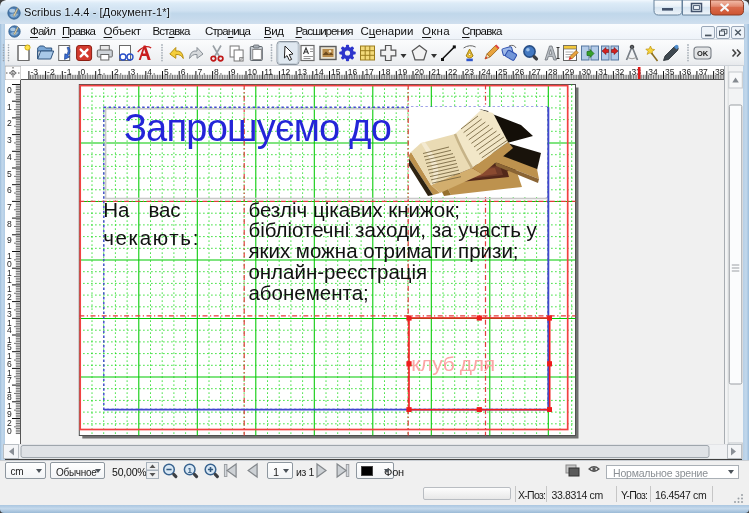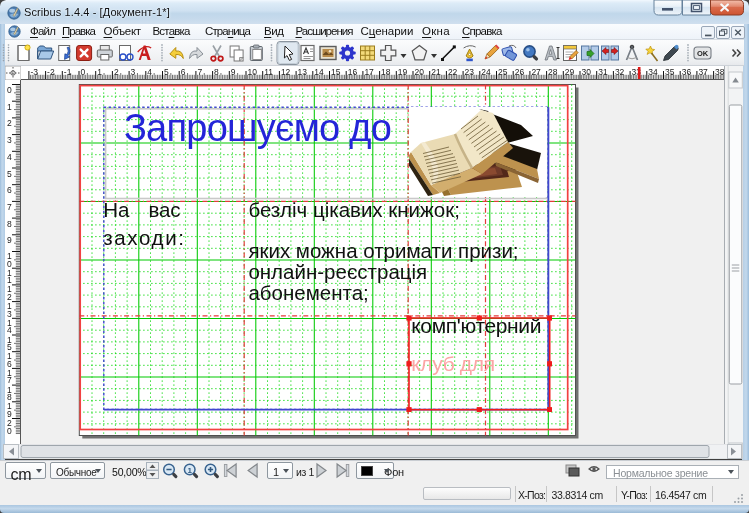--- a/index.html
+++ b/index.html
@@ -1165,26 +1165,26 @@
         <path d="M59.8,32.8 l20.3,-14.8"></path>
         <path d="M62.4,36.4 l21.4,-15.4"></path>
         <path d="M65.0,40.0 l22.5,-16.0"></path>
         <path d="M67.6,43.6 l23.6,-16.6"></path>
         <path d="M70.2,47.2 l24.700000000000003,-17.2"></path>
         <path d="M72.8,50.8 l25.8,-17.8"></path>
       </g>
 </svg>
     <div class="ab" style="left:123.9px;top:108.6px;font-size:38px;color:#2424d8;letter-spacing:-0.75px;white-space:nowrap;line-height:1">Запрошуємо до</div>
     <div class="ab" style="left:103.2px;top:200.2px;font-size:20.5px;color:#111;letter-spacing:-0.1px;white-space:nowrap;line-height:1">На<span style="display:inline-block;width:19.3px"></span>вас</div>
-    <div class="ab" style="left:103.2px;top:228.2px;font-size:20.5px;color:#111;letter-spacing:1.65px;white-space:nowrap;line-height:1">заходи:</div>
+    <div class="ab" style="left:103.2px;top:228.2px;font-size:20.5px;color:#111;letter-spacing:1.65px;white-space:nowrap;line-height:1">чекають:</div>
     <div class="ab" style="left:248.4px;top:199.6px;font-size:20.5px;color:#111;letter-spacing:0px;white-space:nowrap;line-height:1">безліч цікавих книжок;</div>
+    <div class="ab" style="left:248.4px;top:220.4px;font-size:20.5px;color:#111;letter-spacing:0px;white-space:nowrap;line-height:1">бібліотечні заходи, за участь у</div>
     <div class="ab" style="left:248.4px;top:241.2px;font-size:20.5px;color:#111;letter-spacing:0px;white-space:nowrap;line-height:1">яких можна отримати призи;</div>
     <div class="ab" style="left:248.4px;top:282.8px;font-size:20.5px;color:#111;letter-spacing:0px;white-space:nowrap;line-height:1">абонемента;</div>
     <div class="ab" style="left:248.4px;top:262.0px;font-size:20.5px;color:#111;letter-spacing:0px;white-space:nowrap;line-height:1">онлайн-реєстрація</div>
-    <div class="ab" style="left:411.3px;top:315.2px;font-size:21px;color:#111;letter-spacing:-0.35px;white-space:nowrap;line-height:1">комп'ютерний</div>
     <div class="ab" style="left:411.3px;top:353px;font-size:21px;color:#fca5a5;letter-spacing:-0.35px;white-space:nowrap;line-height:1">клуб для</div>
     <svg class="ab" style="left:405.6px;top:314.8px" width="146.7" height="97.7">
       <rect x="3" y="3" width="140.7" height="91.7" fill="none" stroke="#ee1c1c" stroke-width="1.6"></rect>
       <rect x="0.4" y="0.4" width="5.2" height="5.2" fill="#ee1c1c"></rect>
       <rect x="0.4" y="46.2" width="5.2" height="5.2" fill="#ee1c1c"></rect>
       <rect x="0.4" y="92.1" width="5.2" height="5.2" fill="#ee1c1c"></rect>
       <rect x="70.7" y="0.4" width="5.2" height="5.2" fill="#ee1c1c"></rect>
       <rect x="70.7" y="92.1" width="5.2" height="5.2" fill="#ee1c1c"></rect>
       <rect x="141.1" y="0.4" width="5.2" height="5.2" fill="#ee1c1c"></rect>
       <rect x="141.1" y="46.2" width="5.2" height="5.2" fill="#ee1c1c"></rect>
@@ -1206,21 +1206,21 @@
     <svg class="ab" style="left:3px;top:444px" width="739" height="15">
       <rect x="0" y="0" width="739" height="15" fill="#f0f1f3" stroke="#d5d8db" stroke-width="1"></rect>
       <rect x=".5" y=".5" width="15" height="14" fill="#f4f5f7" stroke="#babfc4"></rect>
       <path d="M11 3.5 l-5 4 l5 4z" fill="#8b9097"></path>
       <rect x="724.5" y=".5" width="14" height="14" fill="#f4f5f7" stroke="#babfc4"></rect>
       <path d="M728 3.5 l5 4 l-5 4z" fill="#8b9097"></path>
       <rect x="18" y="1.5" width="688" height="12" rx="2" fill="#dfe2e6" stroke="#9fa6ad"></rect>
     </svg>
     <div class="ab sbar"></div>
     <div class="ab combo" style="left:4.5px;top:462px;width:41px">
-      <span style="color:#1c1c1c;font-size:16px">cm</span>
+      <span style="color:#1c1c1c;font-size:10px">cm</span>
       <i class="carr"></i>
     </div>
     <div class="ab combo" style="left:50px;top:462px;width:55px">
       <span style="color:#1c1c1c;font-size:11px"><i style="font-style:normal;font-size:10px;letter-spacing:-.3px">Обычное</i></span>
       <i class="carr"></i>
     </div>
     <div class="ab" style="left:112px;top:465.5px;font-size:10.5px;letter-spacing:-.2px;color:#111">50,00%</div>
     <svg class="ab" style="left:146px;top:462px" width="13" height="17">
 <rect x=".5" y=".5" width="12" height="7.5" fill="#eef0f2" stroke="#a8b2bc"></rect>
 <rect x=".5" y="8.5" width="12" height="8" fill="#eef0f2" stroke="#a8b2bc"></rect>

